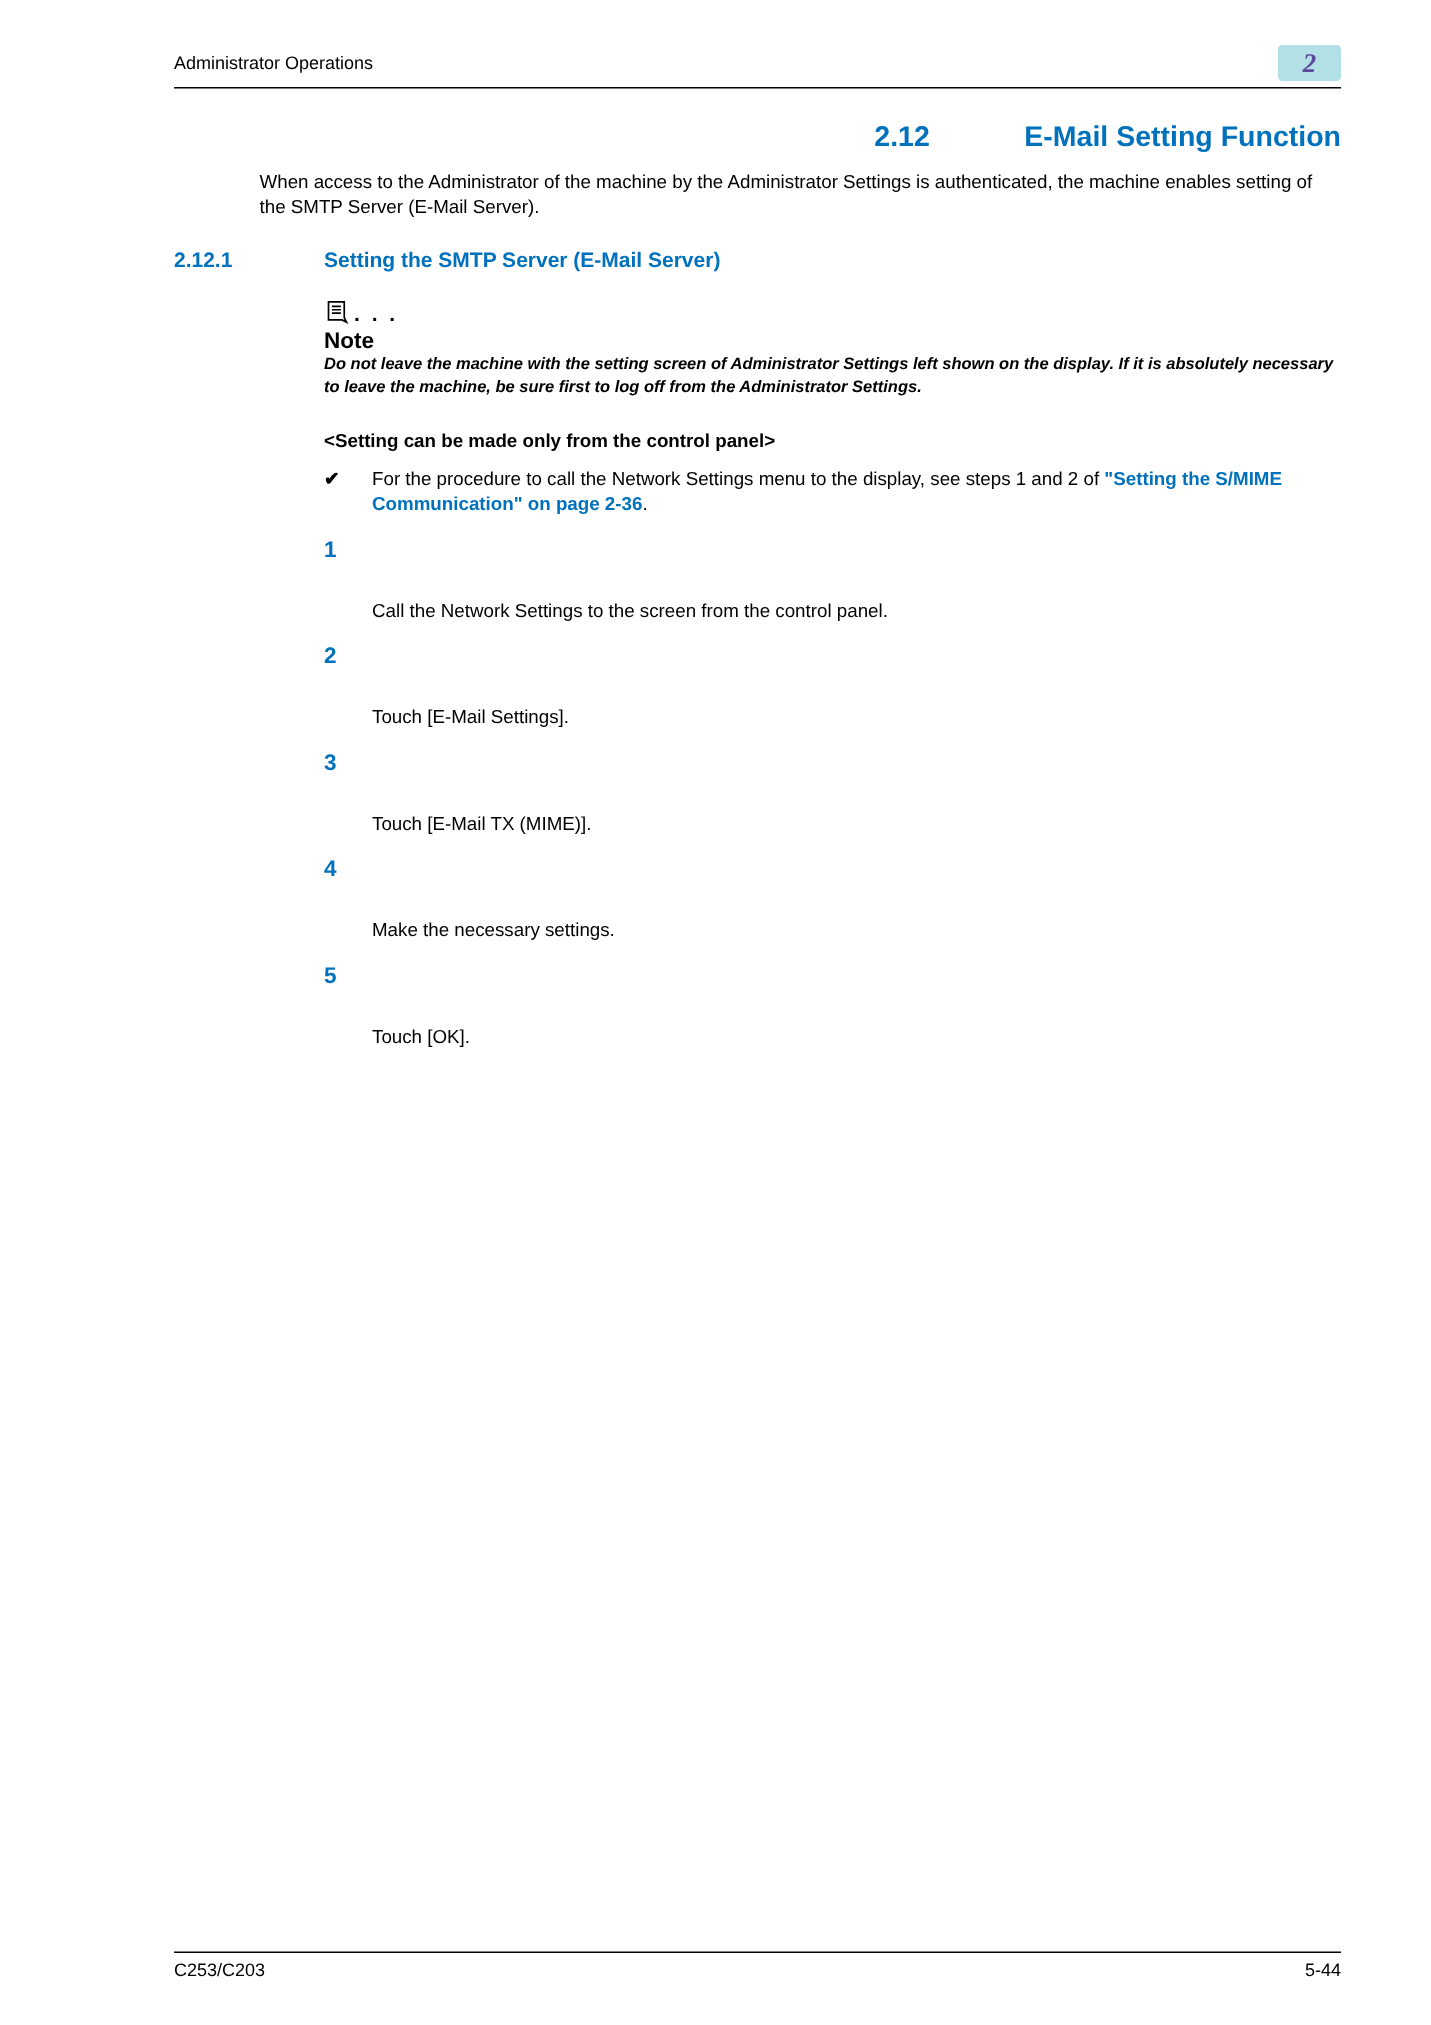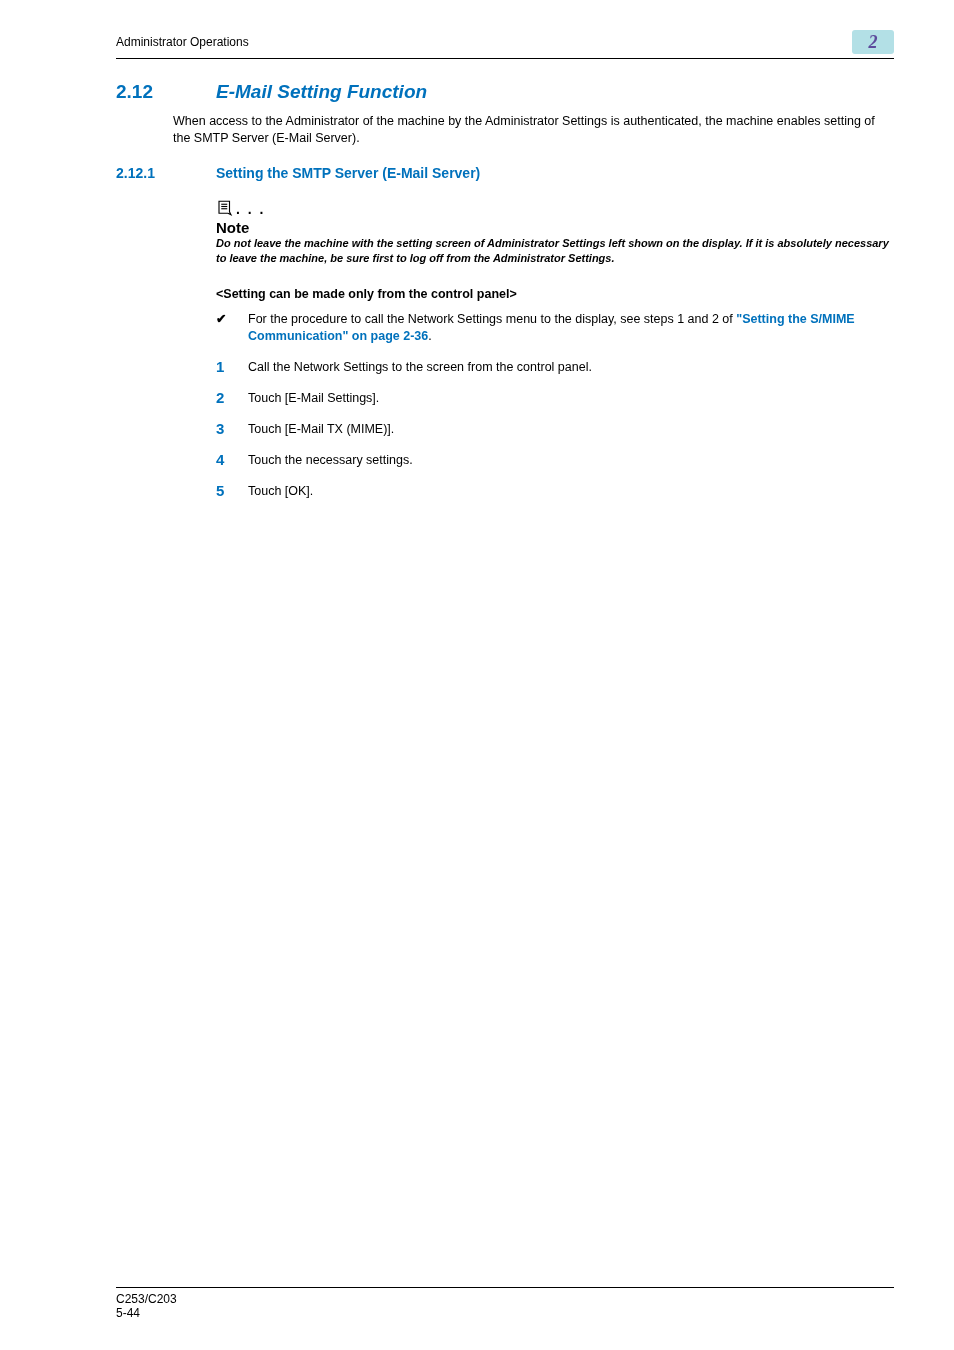--- a/index.html
+++ b/index.html
@@ -52,28 +52,28 @@
   .hr-top {
     border: none;
     border-top: 1px solid #000;
     margin: 4px 0 22px 0;
   }
   .section-heading {
     display: flex;
     gap: 28px;
     color: var(--link-blue);
     font-weight: bold;
+    justify-content: flex-end;
   }
   .section-number {
     font-size: 19px;
     width: 72px;
   }
   .section-title {
     font-size: 19px;
-    font-style: italic;
   }
   .intro-paragraph {
     margin: 10px 0 18px 57px;
     font-size: 12.5px;
     line-height: 1.35;
   }
   .subsection-heading {
     display: flex;
     gap: 28px;
     color: var(--link-blue);
@@ -143,34 +143,34 @@
   .step-marker {
     width: 32px;
     flex-shrink: 0;
     color: var(--link-blue);
     font-weight: bold;
     font-size: 15px;
     line-height: 1;
   }
   .step-text {
     flex: 1;
+    margin-top: 40px;
   }
   .footer {
     margin-top: auto;
   }
   .hr-bottom {
     border: none;
     border-top: 1px solid #000;
     margin: 0 0 4px 0;
   }
   .footer-row {
     display: flex;
     justify-content: space-between;
     font-size: 12px;
-    flex-direction: column;
   }
 </style>
 </head>
 <body>
 
 <div class="page">
 
   <div class="header-row">
     <span class="running-head">Administrator Operations</span>
     <span class="chapter-badge">
@@ -222,21 +222,21 @@
   <div class="step-row">
     <span class="step-marker">2</span>
     <span class="step-text">Touch [E-Mail Settings].</span>
   </div>
   <div class="step-row">
     <span class="step-marker">3</span>
     <span class="step-text">Touch [E-Mail TX (MIME)].</span>
   </div>
   <div class="step-row">
     <span class="step-marker">4</span>
-    <span class="step-text">Touch the necessary settings.</span>
+    <span class="step-text">Make the necessary settings.</span>
   </div>
   <div class="step-row">
     <span class="step-marker">5</span>
     <span class="step-text">Touch [OK].</span>
   </div>
 
   <div class="footer">
     <hr class="hr-bottom">
     <div class="footer-row">
       <span>C253/C203</span>

